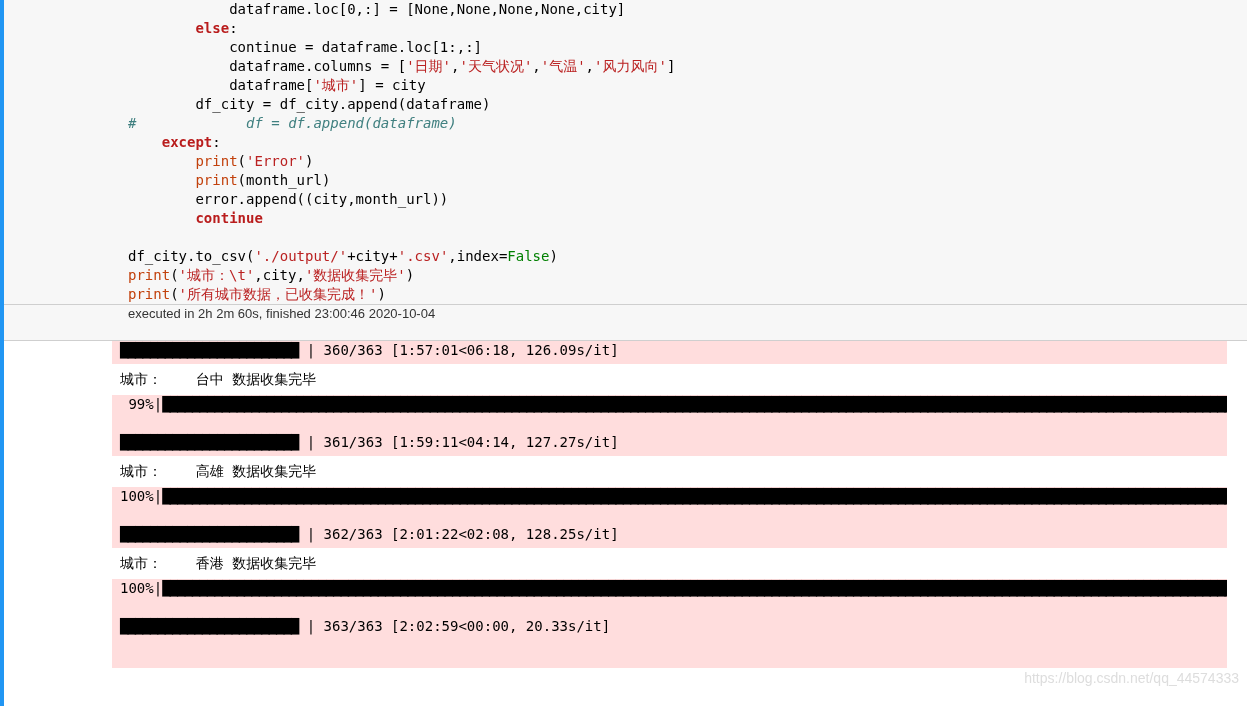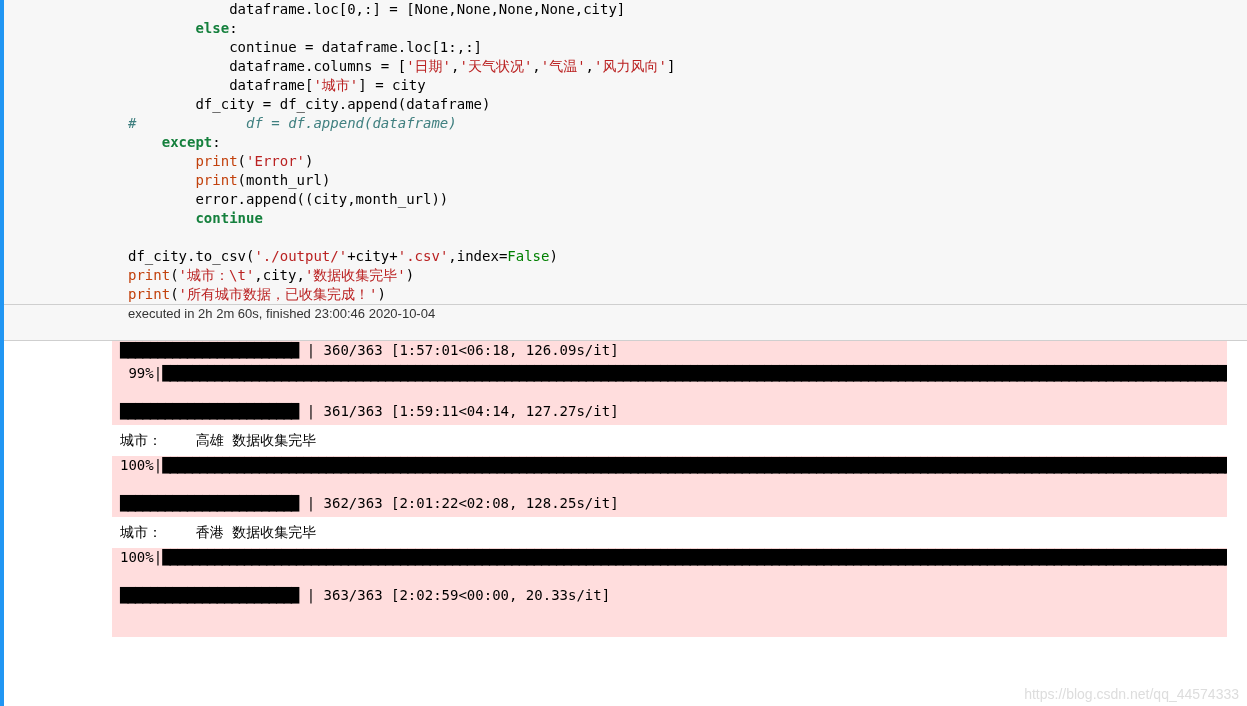--- a/index.html
+++ b/index.html
@@ -13,21 +13,21 @@
   border-left: 4px solid #2196f3;
 }
 .code-cell {
   padding: 0 8px 0 124px;
   background: #f7f7f7;
   border-bottom: 1px solid #cfcfcf;
   white-space: pre;
   line-height: 19px;
 }
 .code { font-family: "DejaVu Sans Mono", Consolas, monospace; }
-.kw { color: #15803d; font-weight: bold; }
+.kw { color: #b91c1c; font-weight: bold; }
 .str { color: #ba2121; }
 .builtin { color: #c2410c; }
 .comment { color: #408080; font-style: italic; text-align: right; }
 .const { color: #008000; font-weight: normal; }
 
 .exec-info {
   font-family: Arial, sans-serif;
   font-size: 13px;
   color: #333;
   padding: 1px 8px 19px 124px;
@@ -44,21 +44,21 @@
   font-size: 14px;
   line-height: 19px;
 }
 .stderr { background: #fdd; padding: 0 4px 4px 8px; white-space: pre; overflow: hidden; }
 .stdout { background: #fff; padding: 6px 4px 6px 8px; white-space: pre; }
 .bar-line { display: block; }
 .bar-fill { letter-spacing: -1px; }
 .watermark {
   position: absolute;
   right: 8px;
-  bottom: 4px;
+  bottom: 20px;
   color: #ddd;
   font-family: Arial, sans-serif;
   font-size: 14px;
   pointer-events: none;
 }
 </style>
 </head>
 <body>
 
 <div class="code-cell code"><span><span>            dataframe.loc[0,:] = [None,None,None,None,city]</span>
@@ -76,20 +76,21 @@
 </span><span><span></span>
 </span><span><span>df_city.to_csv(</span><span class="str">'./output/'</span><span>+city+</span><span class="str">'.csv'</span><span>,index=</span><span class="const">False</span><span>)</span>
 </span><span><span class="builtin">print</span><span>(</span><span class="str">'城市：\t'</span><span>,city,</span><span class="str">'数据收集完毕'</span><span>)</span>
 </span><span><span class="builtin">print</span><span>(</span><span class="str">'所有城市数据，已收集完成！'</span><span>)</span>
 </span></div>
 
 <div class="exec-info">executed in 2h 2m 60s, finished 23:00:46 2020-10-04</div>
 
 <div class="output-area">
 <div class="stderr"><span class="bar-line"><span class="bar-fill">████████████████████████</span><span> | 360/363 [1:57:01&lt;06:18, 126.09s/it]</span></span></div>
+<div class="stdout">城市：	 台中 数据收集完毕</div>
 <div class="stderr"><span class="bar-line"><span> 99%|</span><span class="bar-fill">██████████████████████████████████████████████████████████████████████████████████████████████████████████████████████████████████████████████████████████████████████████████████████████</span></span>
 <span class="bar-line"><span class="bar-fill">████████████████████████</span><span> | 361/363 [1:59:11&lt;04:14, 127.27s/it]</span></span></div>
 <div class="stdout">城市：	 高雄 数据收集完毕</div>
 <div class="stderr"><span class="bar-line"><span>100%|</span><span class="bar-fill">██████████████████████████████████████████████████████████████████████████████████████████████████████████████████████████████████████████████████████████████████████████████████████████</span></span>
 <span class="bar-line"><span class="bar-fill">████████████████████████</span><span> | 362/363 [2:01:22&lt;02:08, 128.25s/it]</span></span></div>
 <div class="stdout">城市：	 香港 数据收集完毕</div>
 <div class="stderr"><span class="bar-line"><span>100%|</span><span class="bar-fill">██████████████████████████████████████████████████████████████████████████████████████████████████████████████████████████████████████████████████████████████████████████████████████████</span></span>
 <span class="bar-line"><span class="bar-fill">████████████████████████</span><span> | 363/363 [2:02:59&lt;00:00, 20.33s/it]</span></span></div>
 <div class="stderr" style="height:28px;"> </div>
 </div>

